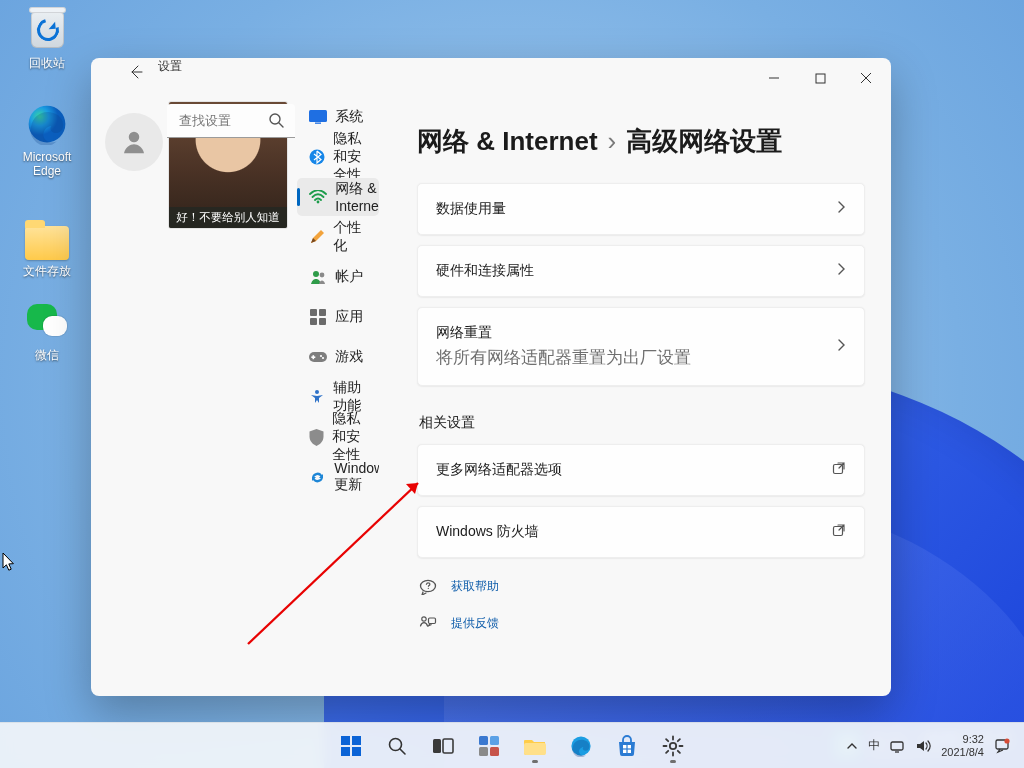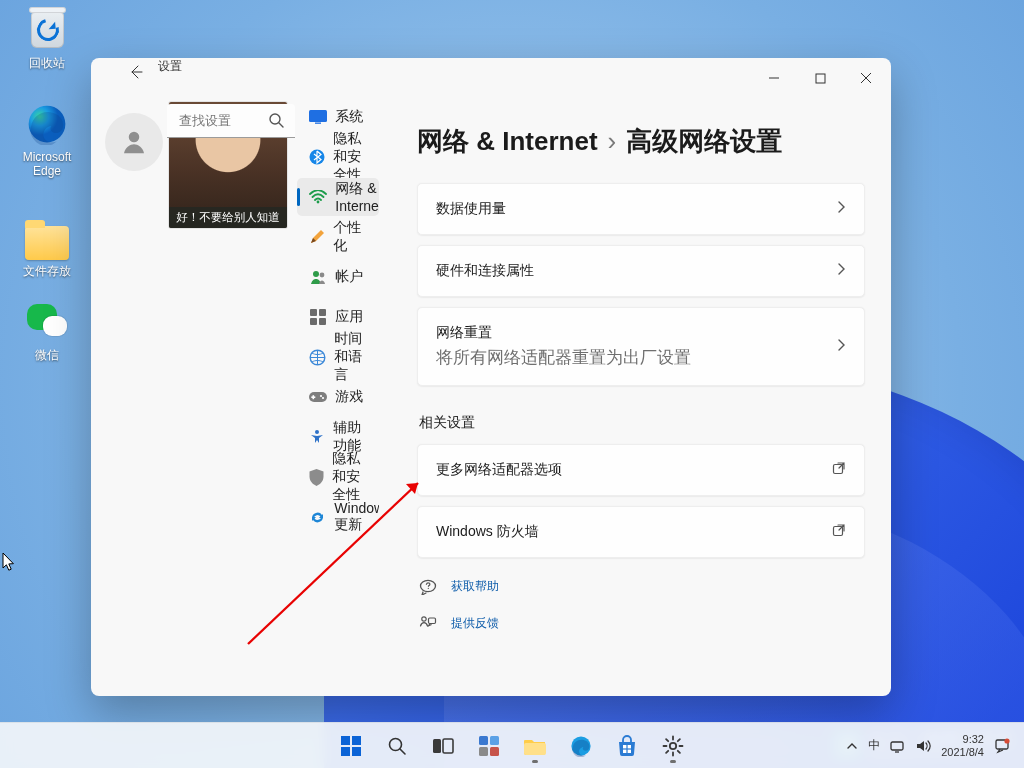--- a/index.html
+++ b/index.html
@@ -271,29 +271,20 @@
                 <rect x="0" y="0" width="7" height="7" rx="1" fill="#6b6b6b"></rect>
                 <rect x="9" y="0" width="7" height="7" rx="1" fill="#6b6b6b"></rect>
                 <rect x="0" y="9" width="7" height="7" rx="1" fill="#6b6b6b"></rect>
                 <rect x="9" y="9" width="7" height="7" rx="1" fill="#6b6b6b"></rect>
               </svg>
             </span>
           <span>应用</span>
         </div>
         <div class="nav-item">
           <span class="nicon">
-              <svg width="17" height="17" viewBox="0 0 17 17">
-                <circle cx="8.5" cy="8.5" r="7.3" fill="none" stroke="#3b88d8" stroke-width="1.4"></circle>
-                <path d="M8.5 1.2v14.6M1.2 8.5h14.6M3 4c3 2 8 2 11 0M3 13c3-2 8-2 11 0" stroke="#3b88d8" stroke-width="1" fill="none"></path>
-              </svg>
-            </span>
-          <span>时间和语言</span>
-        </div>
-        <div class="nav-item">
-          <span class="nicon">
               <svg width="18" height="12" viewBox="0 0 18 12">
                 <rect x="0" y="1" width="18" height="10" rx="5" fill="#7e7e7e"></rect>
                 <rect x="3.5" y="4.2" width="1.6" height="4" fill="#fff"></rect>
                 <rect x="2.3" y="5.4" width="4" height="1.6" fill="#fff"></rect>
                 <circle cx="12" cy="5" r="1.1" fill="#fff"></circle>
                 <circle cx="14" cy="7" r="1.1" fill="#fff"></circle>
               </svg>
             </span>
           <span>游戏</span>
         </div>

